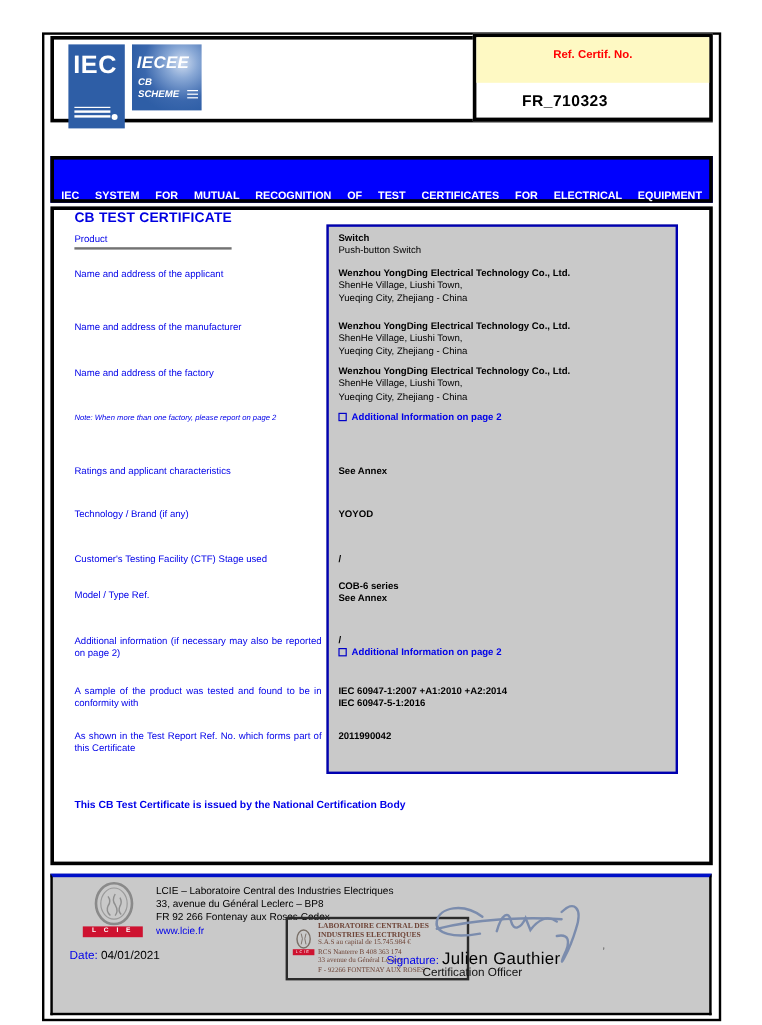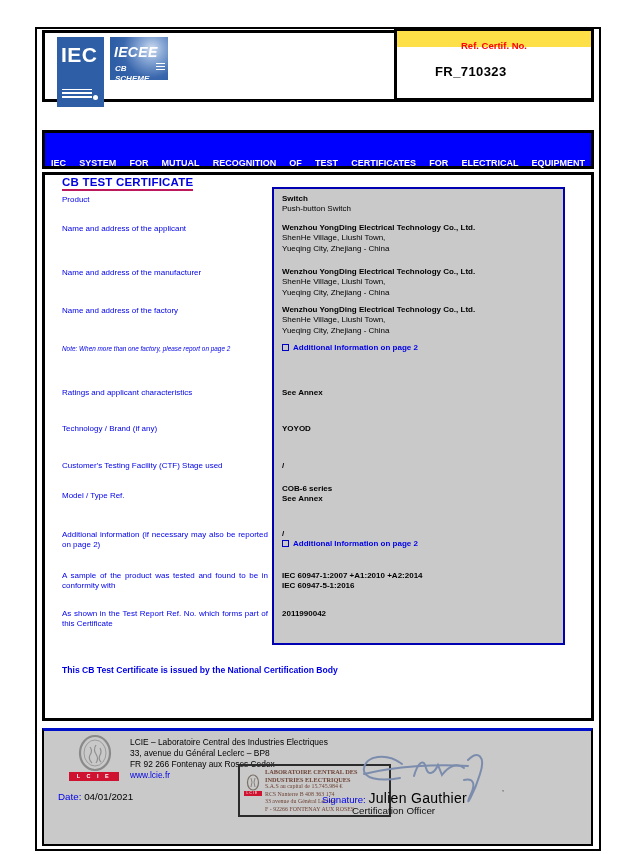--- a/index.html
+++ b/index.html
@@ -11,43 +11,43 @@
   
   #outer-frame { left:35px; top:27px; width:566px; height:824px; border:2px solid #000; }
 
   
   #header-box { left:42px; top:30px; width:552px; height:72px; border:3px solid #000; background:#fff; }
   #iec-logo { left:57px; top:37px; width:47px; height:70px; background:#2E5EA6; color:#fff; }
   #iec-logo .iec-txt { position:absolute; left:4px; top:6px; font-size:21px; font-weight:bold; letter-spacing:0.5px; }
   #iec-logo .bars { position:absolute; left:5px; bottom:7px; width:30px; }
   #iec-logo .bars i { display:block; height:1.8px; background:#fff; margin-bottom:2px; }
   #iec-logo .dot { position:absolute; right:6px; bottom:7px; width:5px; height:5px; border-radius:50%; background:#fff; }
-  #iecee-logo { left:110px; top:37px; width:58px; height:43px; color:#fff; font-style:italic; font-weight:bold;
+  #iecee-logo { left:110px; top:37px; width:58px; height:55px; color:#fff; font-style:italic; font-weight:bold;
     background:radial-gradient(circle at 72% 28%, #cfdcf0 0%, #8aa9d6 22%, #3a67ad 55%, #2E5EA6 75%);padding-left:28px; }
   #iecee-logo .l1 { position:absolute; left:4px; top:7px; font-size:14px; letter-spacing:0.3px; }
   #iecee-logo .l2 { position:absolute; left:5px; top:27px; font-size:8px; }
   #iecee-logo .l3 { position:absolute; left:5px; top:37px; font-size:8px; }
   #iecee-logo .mini-bars { position:absolute; right:3px; bottom:8px; width:9px; }
   #iecee-logo .mini-bars i { display:block; height:1.4px; background:#fff; margin-bottom:1.6px; }
 
   #ref-box { left:394px; top:28px; width:200px; height:73px; border:3px solid #000; background:#fff; }
-  #ref-strip { width:100%; height:16px; background:#fde047; color:#FF0000; font-size:9.5px; font-weight:bold;
+  #ref-strip { width:100%; height:38px; background:#fef9c3; color:#FF0000; font-size:9.5px; font-weight:bold;
     text-align:center; line-height:30px; }
-  #ref-number { margin-top:17px; margin-left:38px; font-size:13px; font-weight:bold; color:#000; letter-spacing:0.4px; }
+  #ref-number { margin-top:7px; margin-left:38px; font-size:13px; font-weight:bold; color:#000; letter-spacing:0.4px; }
 
   
   #banner-box { left:42px; top:130px; width:552px; height:39px; border:3px solid #000; background:#0000FE;
     color:#fff; font-size:9px; font-weight:bold; padding:3px 6px; }
   #banner-box .bl1 { text-align:justify; text-align-last:justify;margin-top:22px; }
   #banner-box .bl2 { text-align:left; }
 
   
   #main-box { left:42px; top:172px; width:552px; height:549px; border:3px solid #000; background:#fff; }
   #cert-title { left:62px; top:176px; font-size:11.5px; font-weight:bold; color:#0000E0;
-    border-bottom:2px solid #be185d; padding-bottom:1px; letter-spacing:0.2px; }
+    border-bottom:2px solid #737373; padding-bottom:18px; letter-spacing:0.2px; }
   #gray-panel { left:272px; top:187px; width:293px; height:458px; background:#C9C9C9; border:2px solid #0000B0; }
 
   .lbl { position:absolute; left:62px; width:206px; color:#0000E8; font-size:8px; line-height:10px; text-align:justify; }
   .lbl.one { text-align:left; }
   .note-lbl { position:absolute; left:62px; width:212px; color:#0000E8; font-size:6.4px; font-style:italic; }
   .val { position:absolute; left:282px; width:272px; color:#000; font-size:8px; line-height:10.4px; }
   .b { font-weight:bold; }
   .chkline { color:#0000E8; font-weight:bold; }
   .cb { display:inline-block; width:7px; height:7px; border:1px solid #0000C8; background:#C9C9C9;
     margin-right:4px; vertical-align:-1px; }

